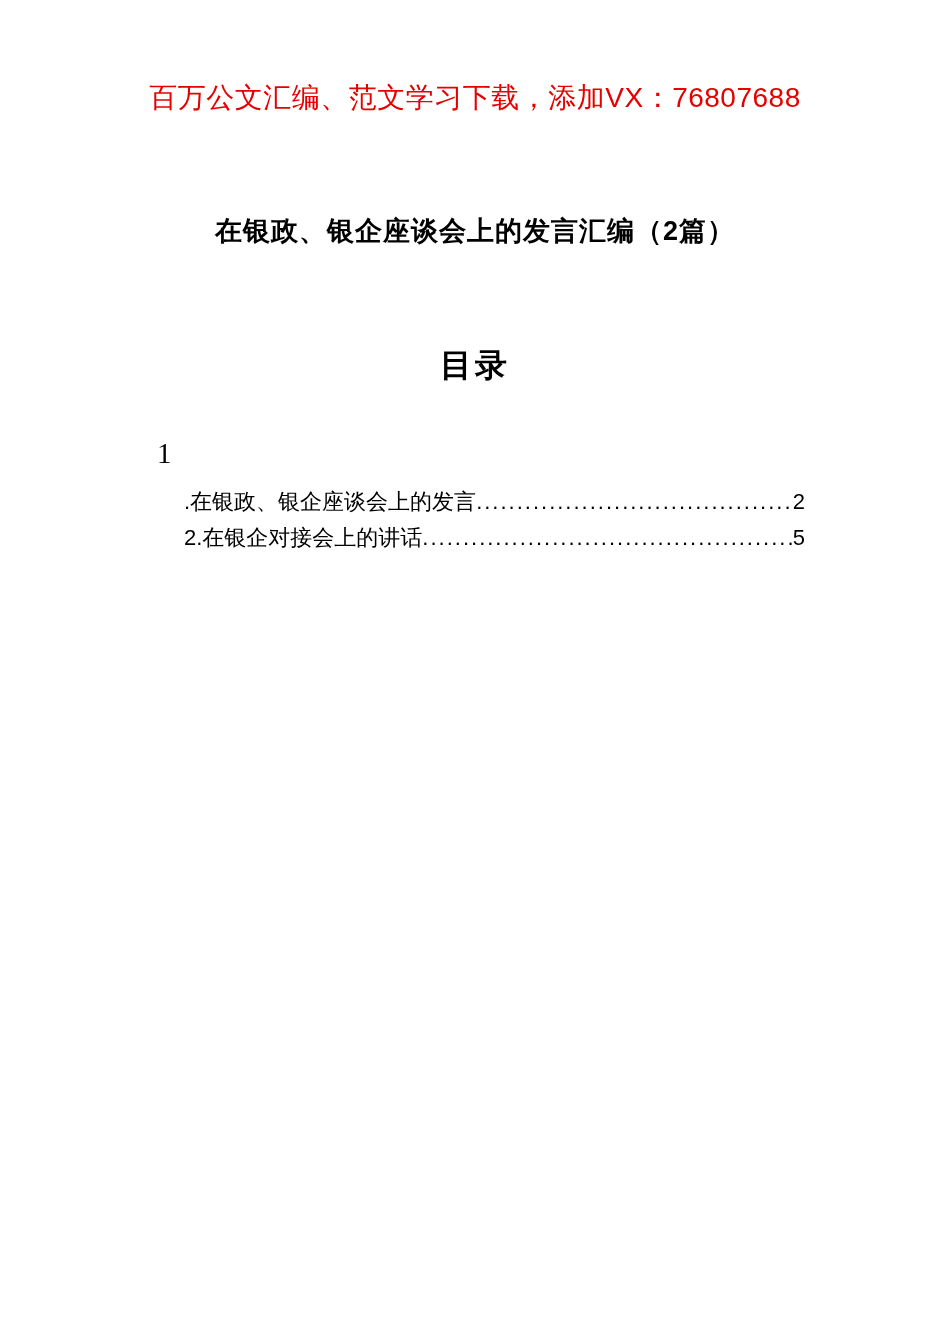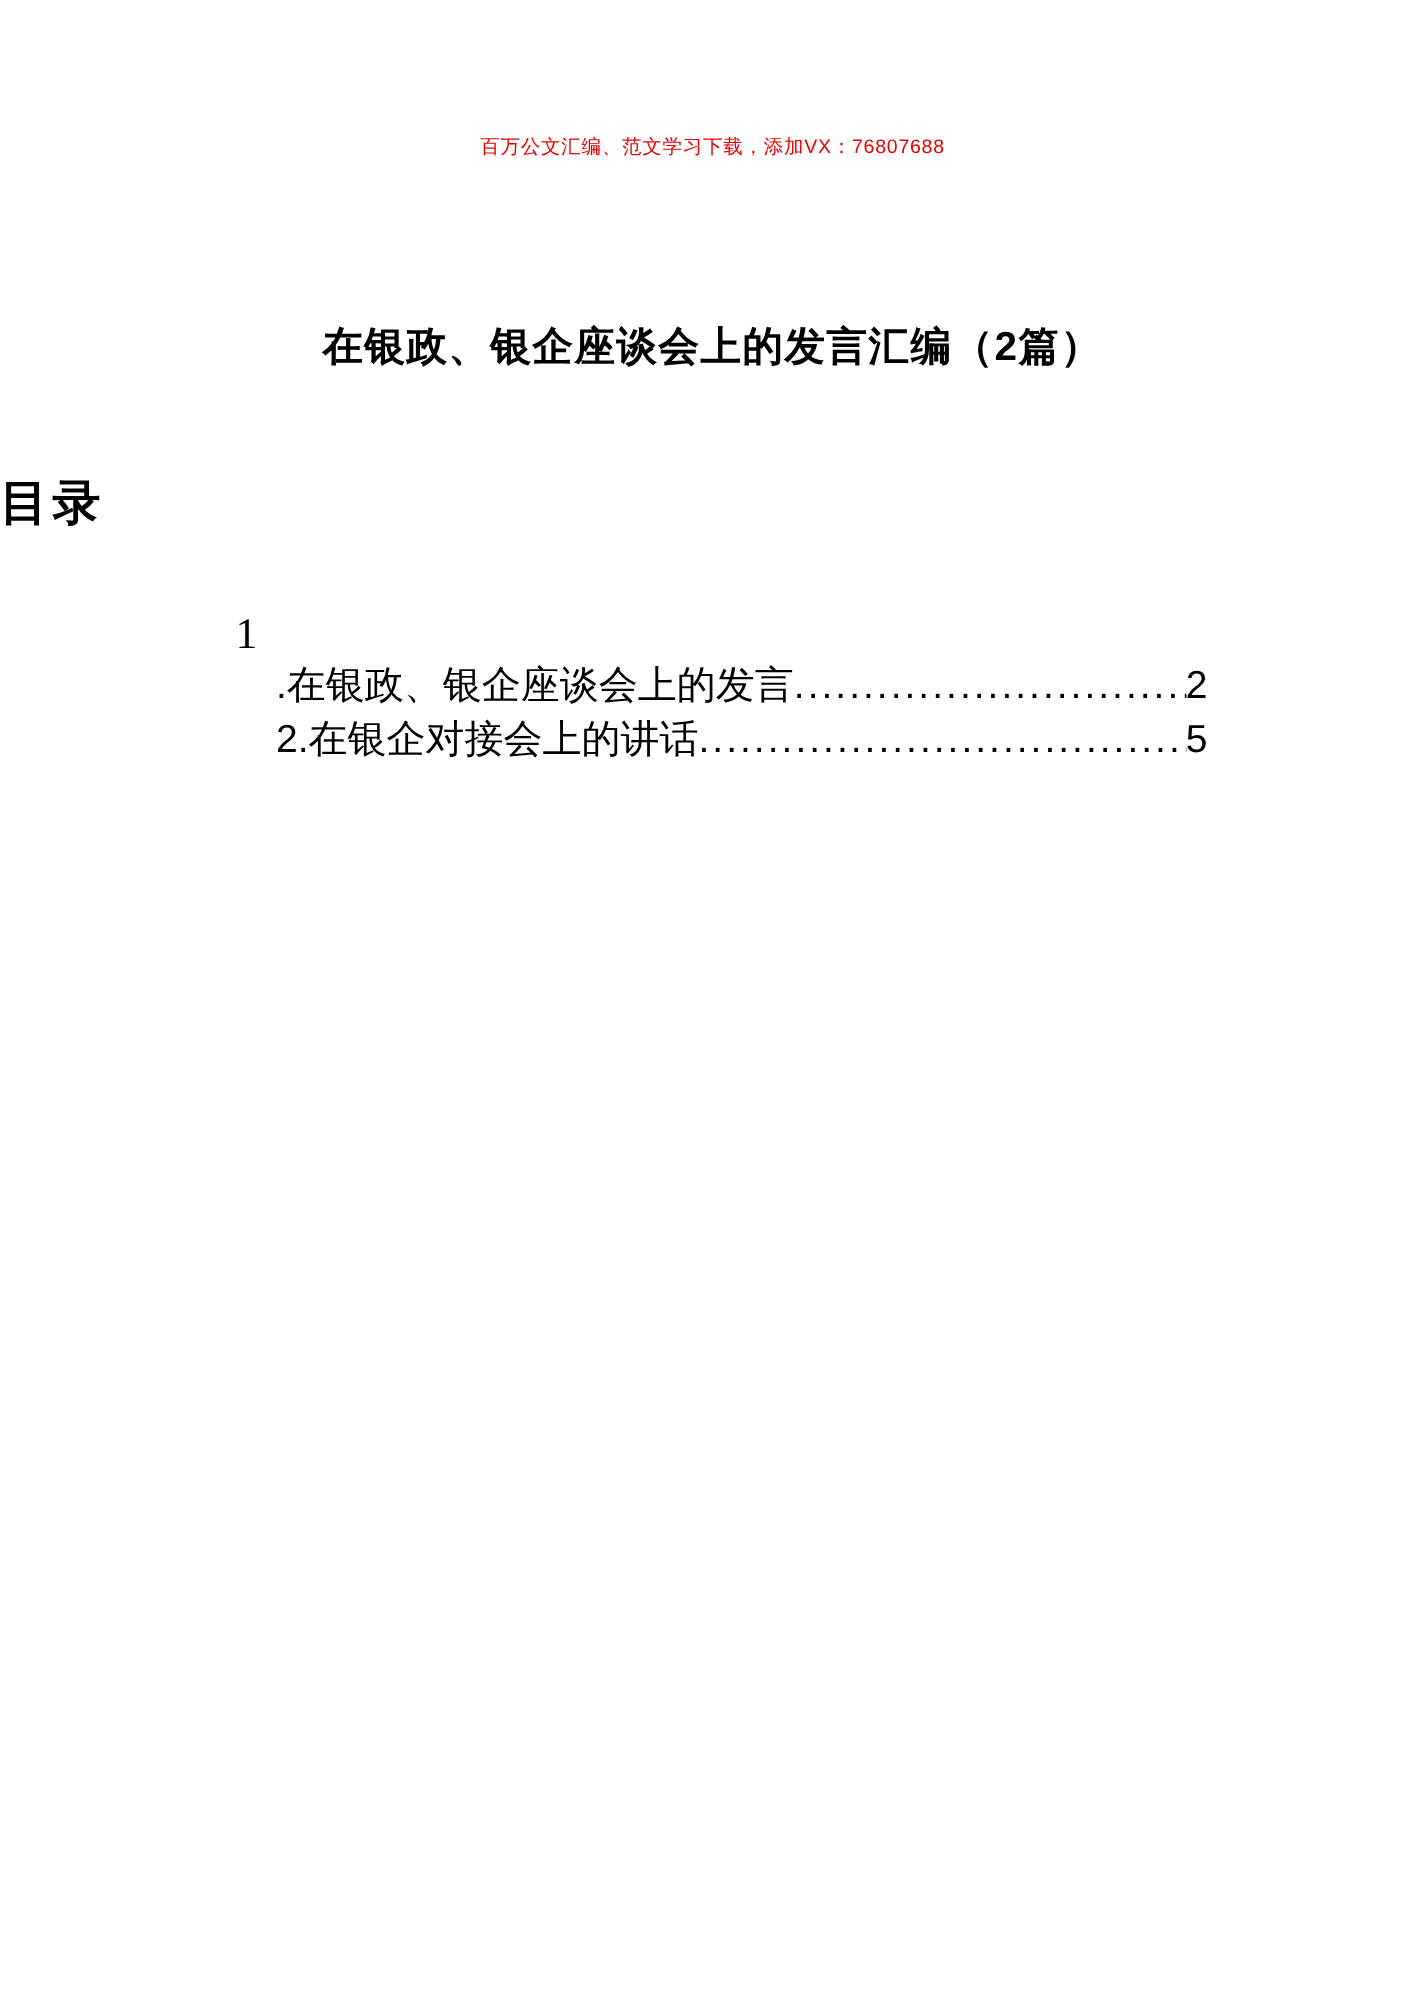--- a/index.html
+++ b/index.html
@@ -12,53 +12,54 @@
   }
   .page {
     position: relative;
     width: 950px;
     height: 1344px;
     background: #ffffff;
   }
   .header-note {
     padding-top: 88px;
     text-align: center;
-    font-size: 13px;
+    font-size: 28px;
     line-height: 20px;
     color: #e60000;
     letter-spacing: 0.5px;
   }
   .doc-title {
     margin-top: 110px;
     text-align: center;
     font-size: 27px;
     line-height: 1;
     font-weight: 600;
     letter-spacing: 1px;
   }
   .toc-heading {
-    margin-top: 74px;
+    margin-top: 104px;
+    text-align: center;
     font-size: 32px;
     line-height: 1;
     font-weight: 600;
     letter-spacing: 3px;
   }
   .toc {
     margin: 58px 145px 0 157px;
   }
   .toc-orphan {
     font-family: "Liberation Serif", serif;
     font-size: 29px;
     line-height: 1;
     font-weight: 400;
   }
   .toc-entries {
-    margin-top: 0;
+    margin-top: 16px;
     padding-left: 27px;
-    font-size: 26px;
+    font-size: 22px;
   }
   .toc-row {
     display: flex;
     align-items: baseline;
     line-height: 36px;
     height: 36px;
     white-space: nowrap;
     color: #000000;
     text-decoration: none;
     cursor: default;

